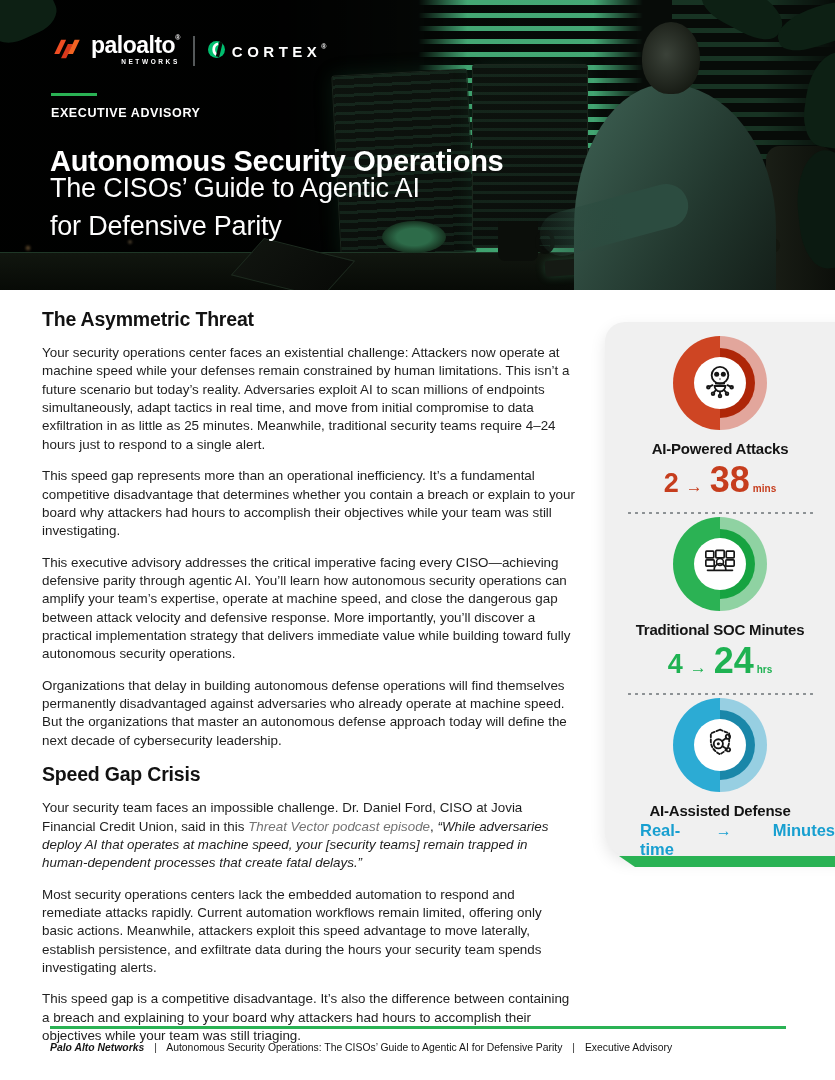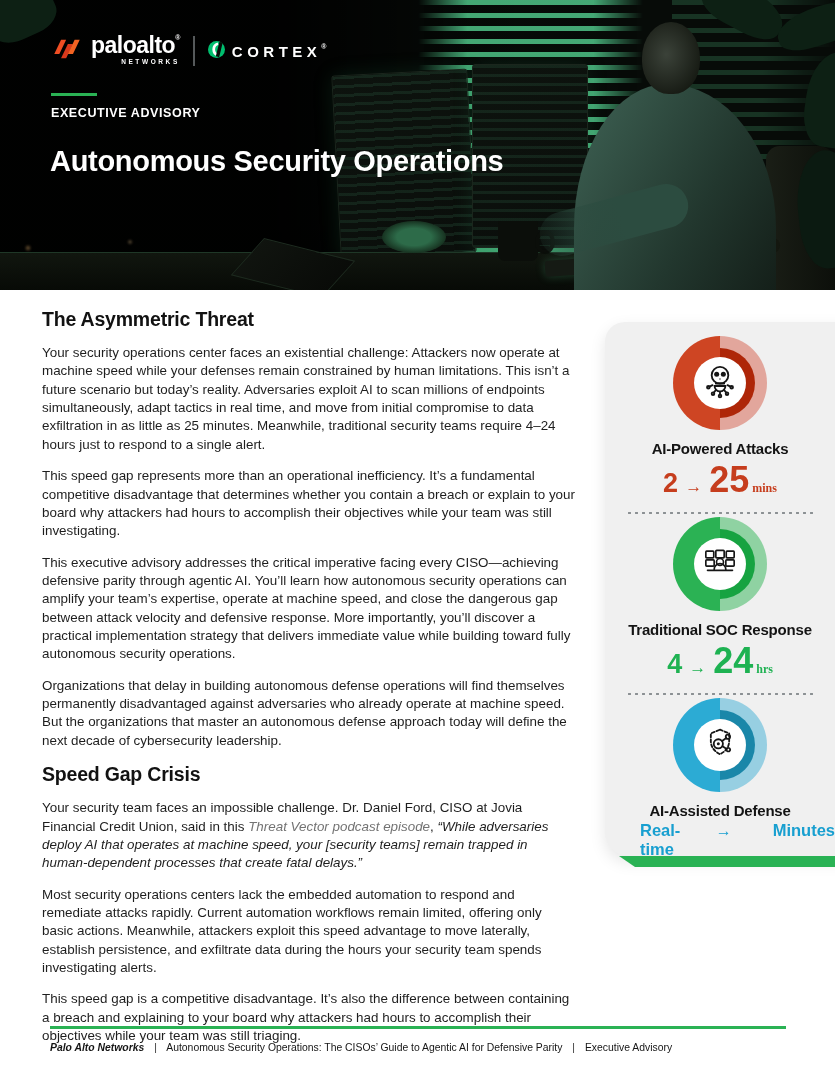--- a/index.html
+++ b/index.html
@@ -102,21 +102,21 @@
     background:linear-gradient(90deg,var(--mid) 50%,var(--light) 50%);}
   .ring-inner{width:70px;height:70px;border-radius:50%;display:flex;align-items:center;justify-content:center;
     background:linear-gradient(90deg,var(--mid) 50%,var(--dark) 50%);}
   .ring-core{width:52px;height:52px;border-radius:50%;background:#fff;
     display:flex;align-items:center;justify-content:center;}
   .stat-label{margin-top:10px;font-size:15px;font-weight:700;color:#141414;letter-spacing:-.2px;}
   .stat-value{margin-top:2px;display:flex;align-items:baseline;color:var(--txt);font-weight:700;}
   .stat-value .from{font-size:27px;}
   .stat-value .arrow{font-size:17px;margin:0 7px;font-weight:400;}
   .stat-value .to{font-size:36px;}
-  .stat-value .unit{font-size:12px;margin-left:3px;font-family:Liberation Serif, serif;}
+  .stat-value .unit{font-size:10px;margin-left:3px;}
   .stat-value.small .from,.stat-value.small .to{font-size:16.5px;padding-left:35px;}
   .stat-value.small .arrow{font-size:16px;font-weight:700;margin:0 6px;}
   .dots{width:188px;height:4px;margin:10px 0 2px;background-repeat:repeat-x;
     background-image:radial-gradient(circle,#8b9093 1.1px,transparent 1.45px);background-size:7px 4px;}
 
   
   .footer-rule{position:absolute;left:50px;top:1026px;width:736px;height:3px;}
   .footer-text{position:absolute;left:50px;top:1042px;font-size:10.4px;color:#151515;}
   .footer-text .brand{font-weight:700;font-style:italic;}
   .footer-text .sep{margin:0 7px;color:#333;}
@@ -178,20 +178,24 @@
               <rect x="9" y="1" width="3.2" height="14" fill="#070b08" transform="rotate(14 10.6 8)"></rect>
             </svg>
           </span>
           <span class="cortex-name"><span>CORTEX</span><sup class="cortex-reg">®</sup></span>
         </div>
       </div>
 
       <div class="eyebrow-line" style="background: rgb(42, 178, 84);"></div>
       <div class="eyebrow">EXECUTIVE ADVISORY</div>
       <div class="doc-title">Autonomous Security Operations</div>
+      <div class="doc-subtitle">
+        <div>The CISOs’ Guide to Agentic AI</div>
+        <div>for Defensive Parity</div>
+      </div>
     </div>
   </div>
 
   <div class="main">
     <h3>The Asymmetric Threat</h3>
     <p>Your security operations center faces an existential challenge: Attackers now operate at machine speed while your defenses remain constrained by human limitations. This isn’t a future scenario but today’s reality. Adversaries exploit AI to scan millions of endpoints simultaneously, adapt tactics in real time, and move from initial compromise to data exfiltration in as little as 25 minutes. Meanwhile, traditional security teams require 4–24 hours just to respond to a single alert.</p>
     <p>This speed gap represents more than an operational inefficiency. It’s a fundamental competitive disadvantage that determines whether you contain a breach or explain to your board why attackers had hours to accomplish their objectives while your team was still investigating.</p>
     <p>This executive advisory addresses the critical imperative facing every CISO—achieving defensive parity through agentic AI. You’ll learn how autonomous security operations can amplify your team’s expertise, operate at machine speed, and close the dangerous gap between attack velocity and defensive response. More importantly, you’ll discover a practical implementation strategy that delivers immediate value while building toward fully autonomous security operations.</p>
     <p>Organizations that delay in building autonomous defense operations will find themselves permanently disadvantaged against adversaries who already operate at machine speed. But the organizations that master an autonomous defense approach today will define the next decade of cybersecurity leadership.</p>
 
@@ -227,21 +231,21 @@
                   <circle cx="24" cy="42" r="1.6"></circle>
               </svg>
             </span>
           </div>
         </div>
       </div>
       <div class="stat-label">AI-Powered Attacks</div>
       <div class="stat-value">
         <span class="from">2</span>
         <span class="arrow">→</span>
-        <span class="to">25</span>
+        <span class="to">38</span>
         <span class="unit">mins</span>
       </div>
       <div class="dots"></div>
     </div>
 
     <div class="stat" style="--mid: #2BB254; --light: #8FD2A2; --dark: #17A341; --txt: #1EB252;">
       <div class="ring">
         <div class="ring-inner">
           <div class="ring-core">
             <span>
@@ -252,21 +256,21 @@
                 <rect x="7" y="21.5" width="10" height="7.5" rx="1"></rect>
                 <rect x="31" y="21.5" width="10" height="7.5" rx="1"></rect>
                 <circle cx="24" cy="24" r="4.2"></circle>
                 <path d="M17 33 a7 7 0 0 1 14 0"></path>
                 <path d="M9 34 h30"></path>
               </svg>
             </span>
           </div>
         </div>
       </div>
-      <div class="stat-label">Traditional SOC Response</div>
+      <div class="stat-label">Traditional SOC Minutes</div>
       <div class="stat-value">
         <span class="from">4</span>
         <span class="arrow">→</span>
         <span class="to">24</span>
         <span class="unit">hrs</span>
       </div>
       <div class="dots"></div>
     </div>
 
     <div class="stat" style="--mid: #2CABD4; --light: #97CFE2; --dark: #1A87A9; --txt: #189FD0;">

